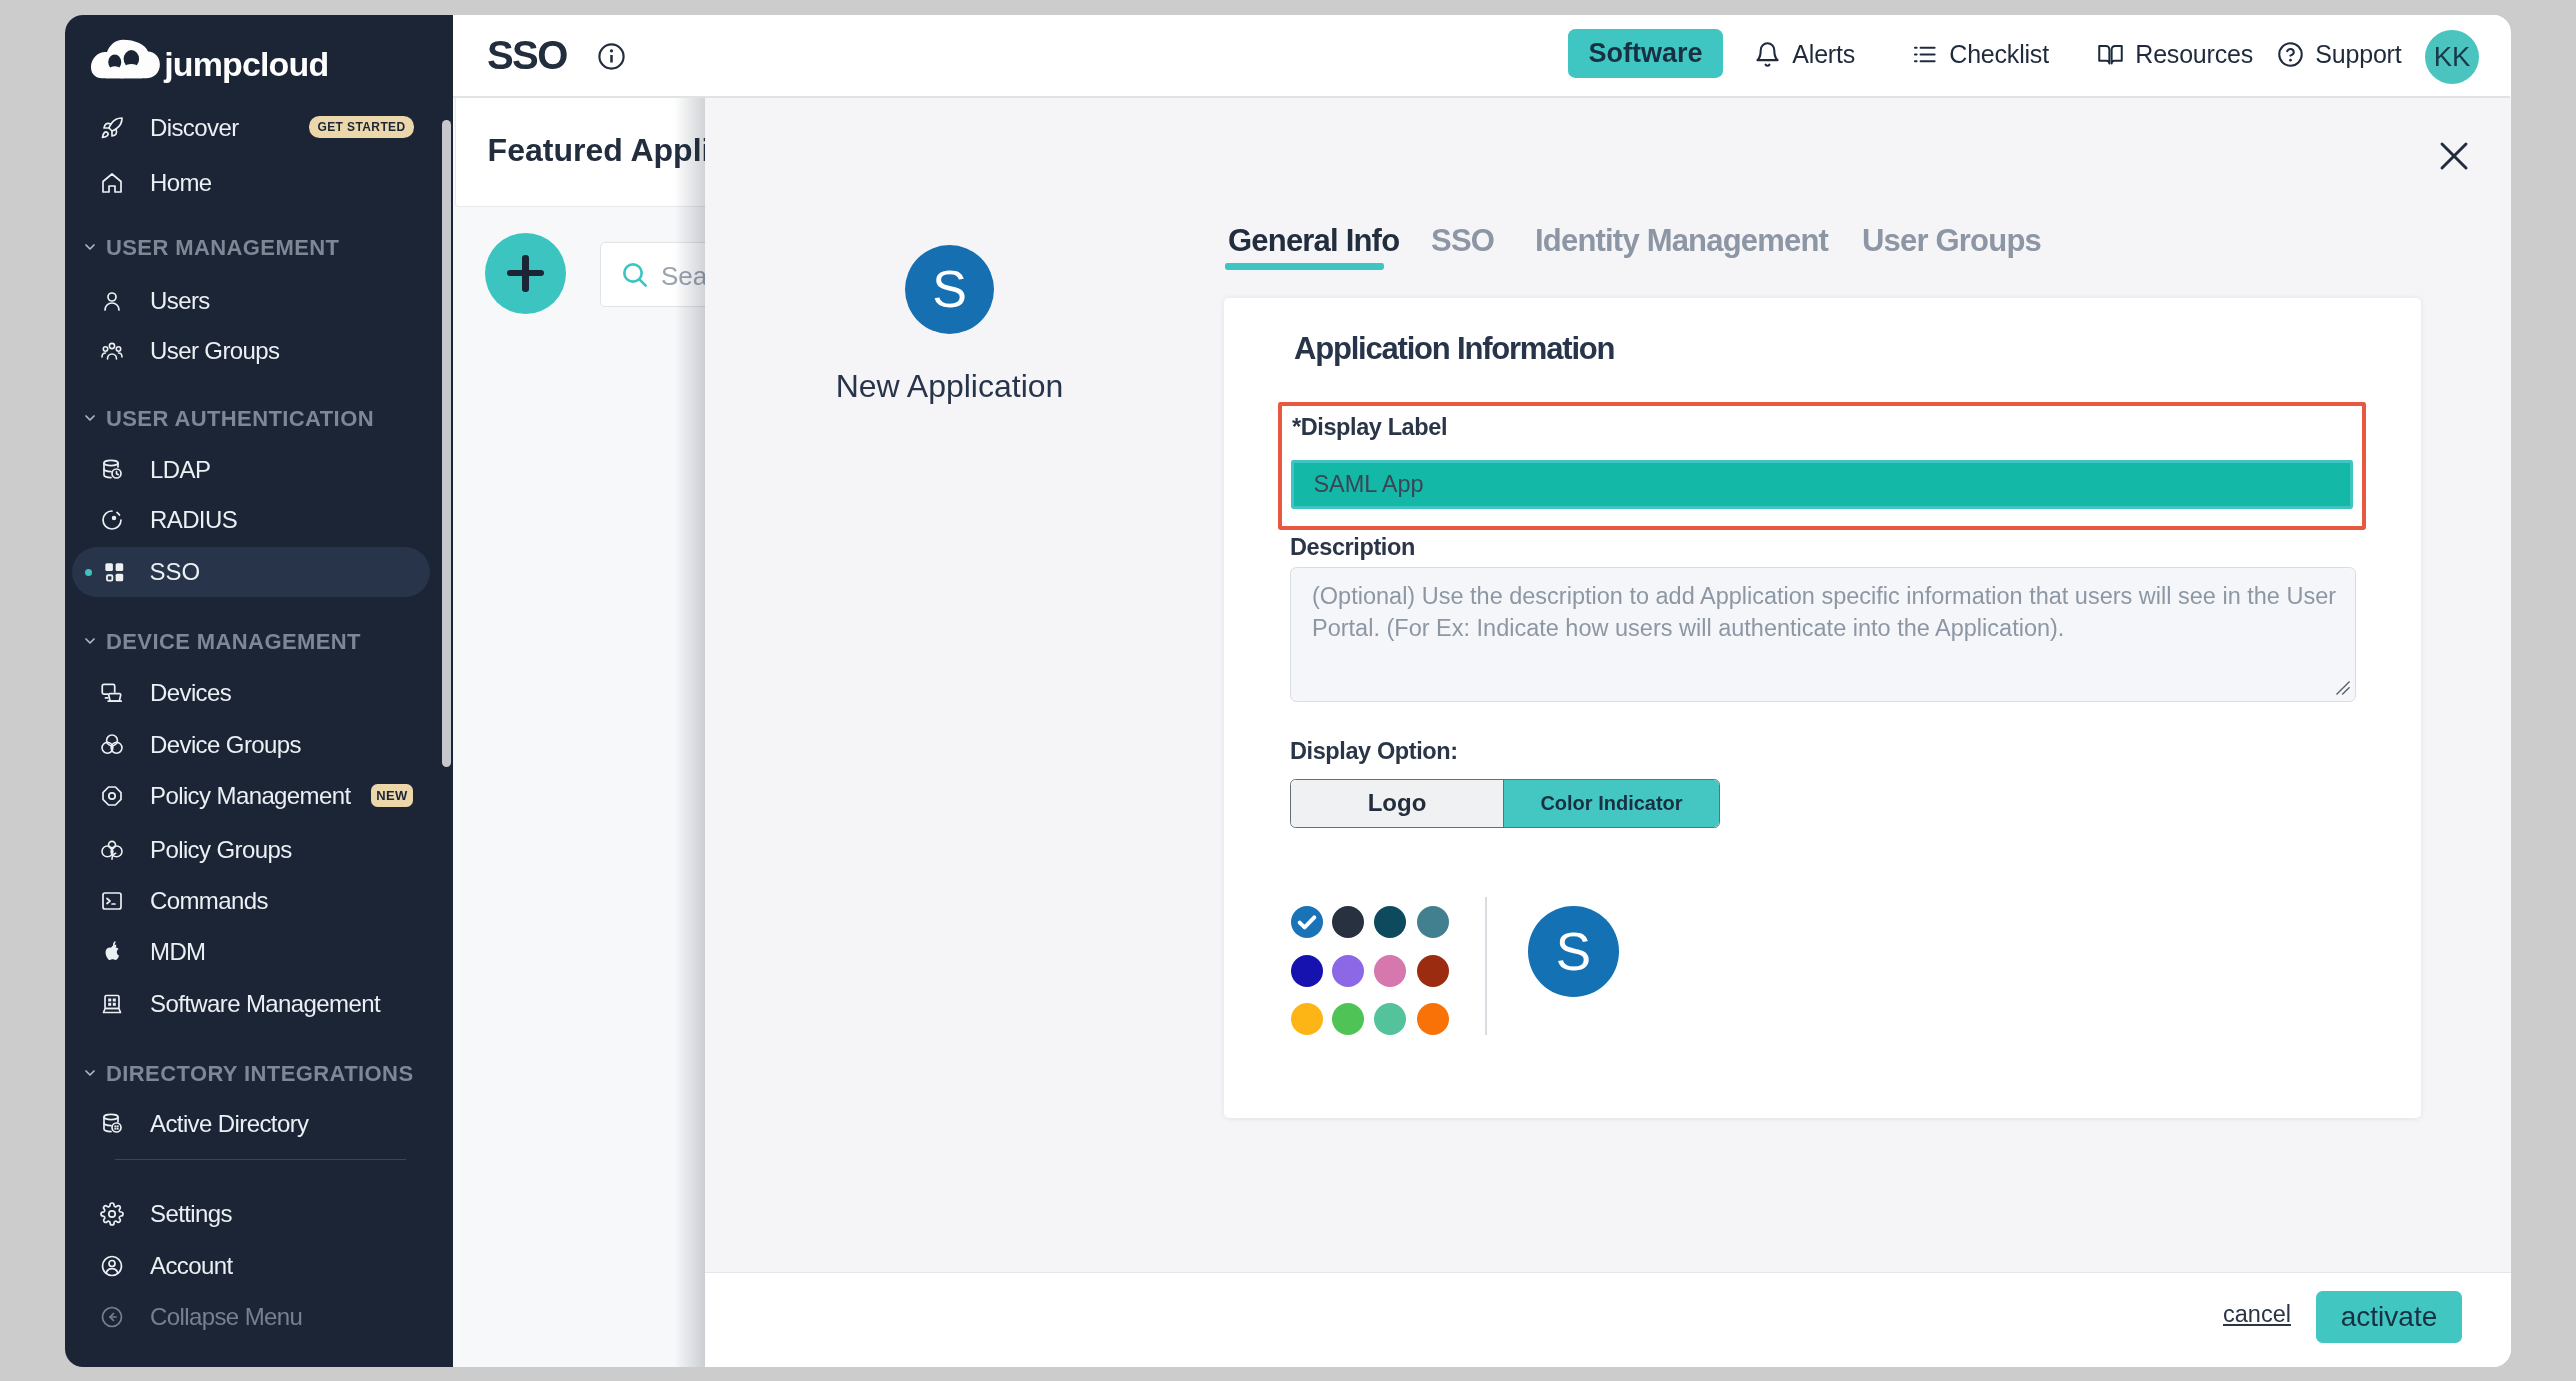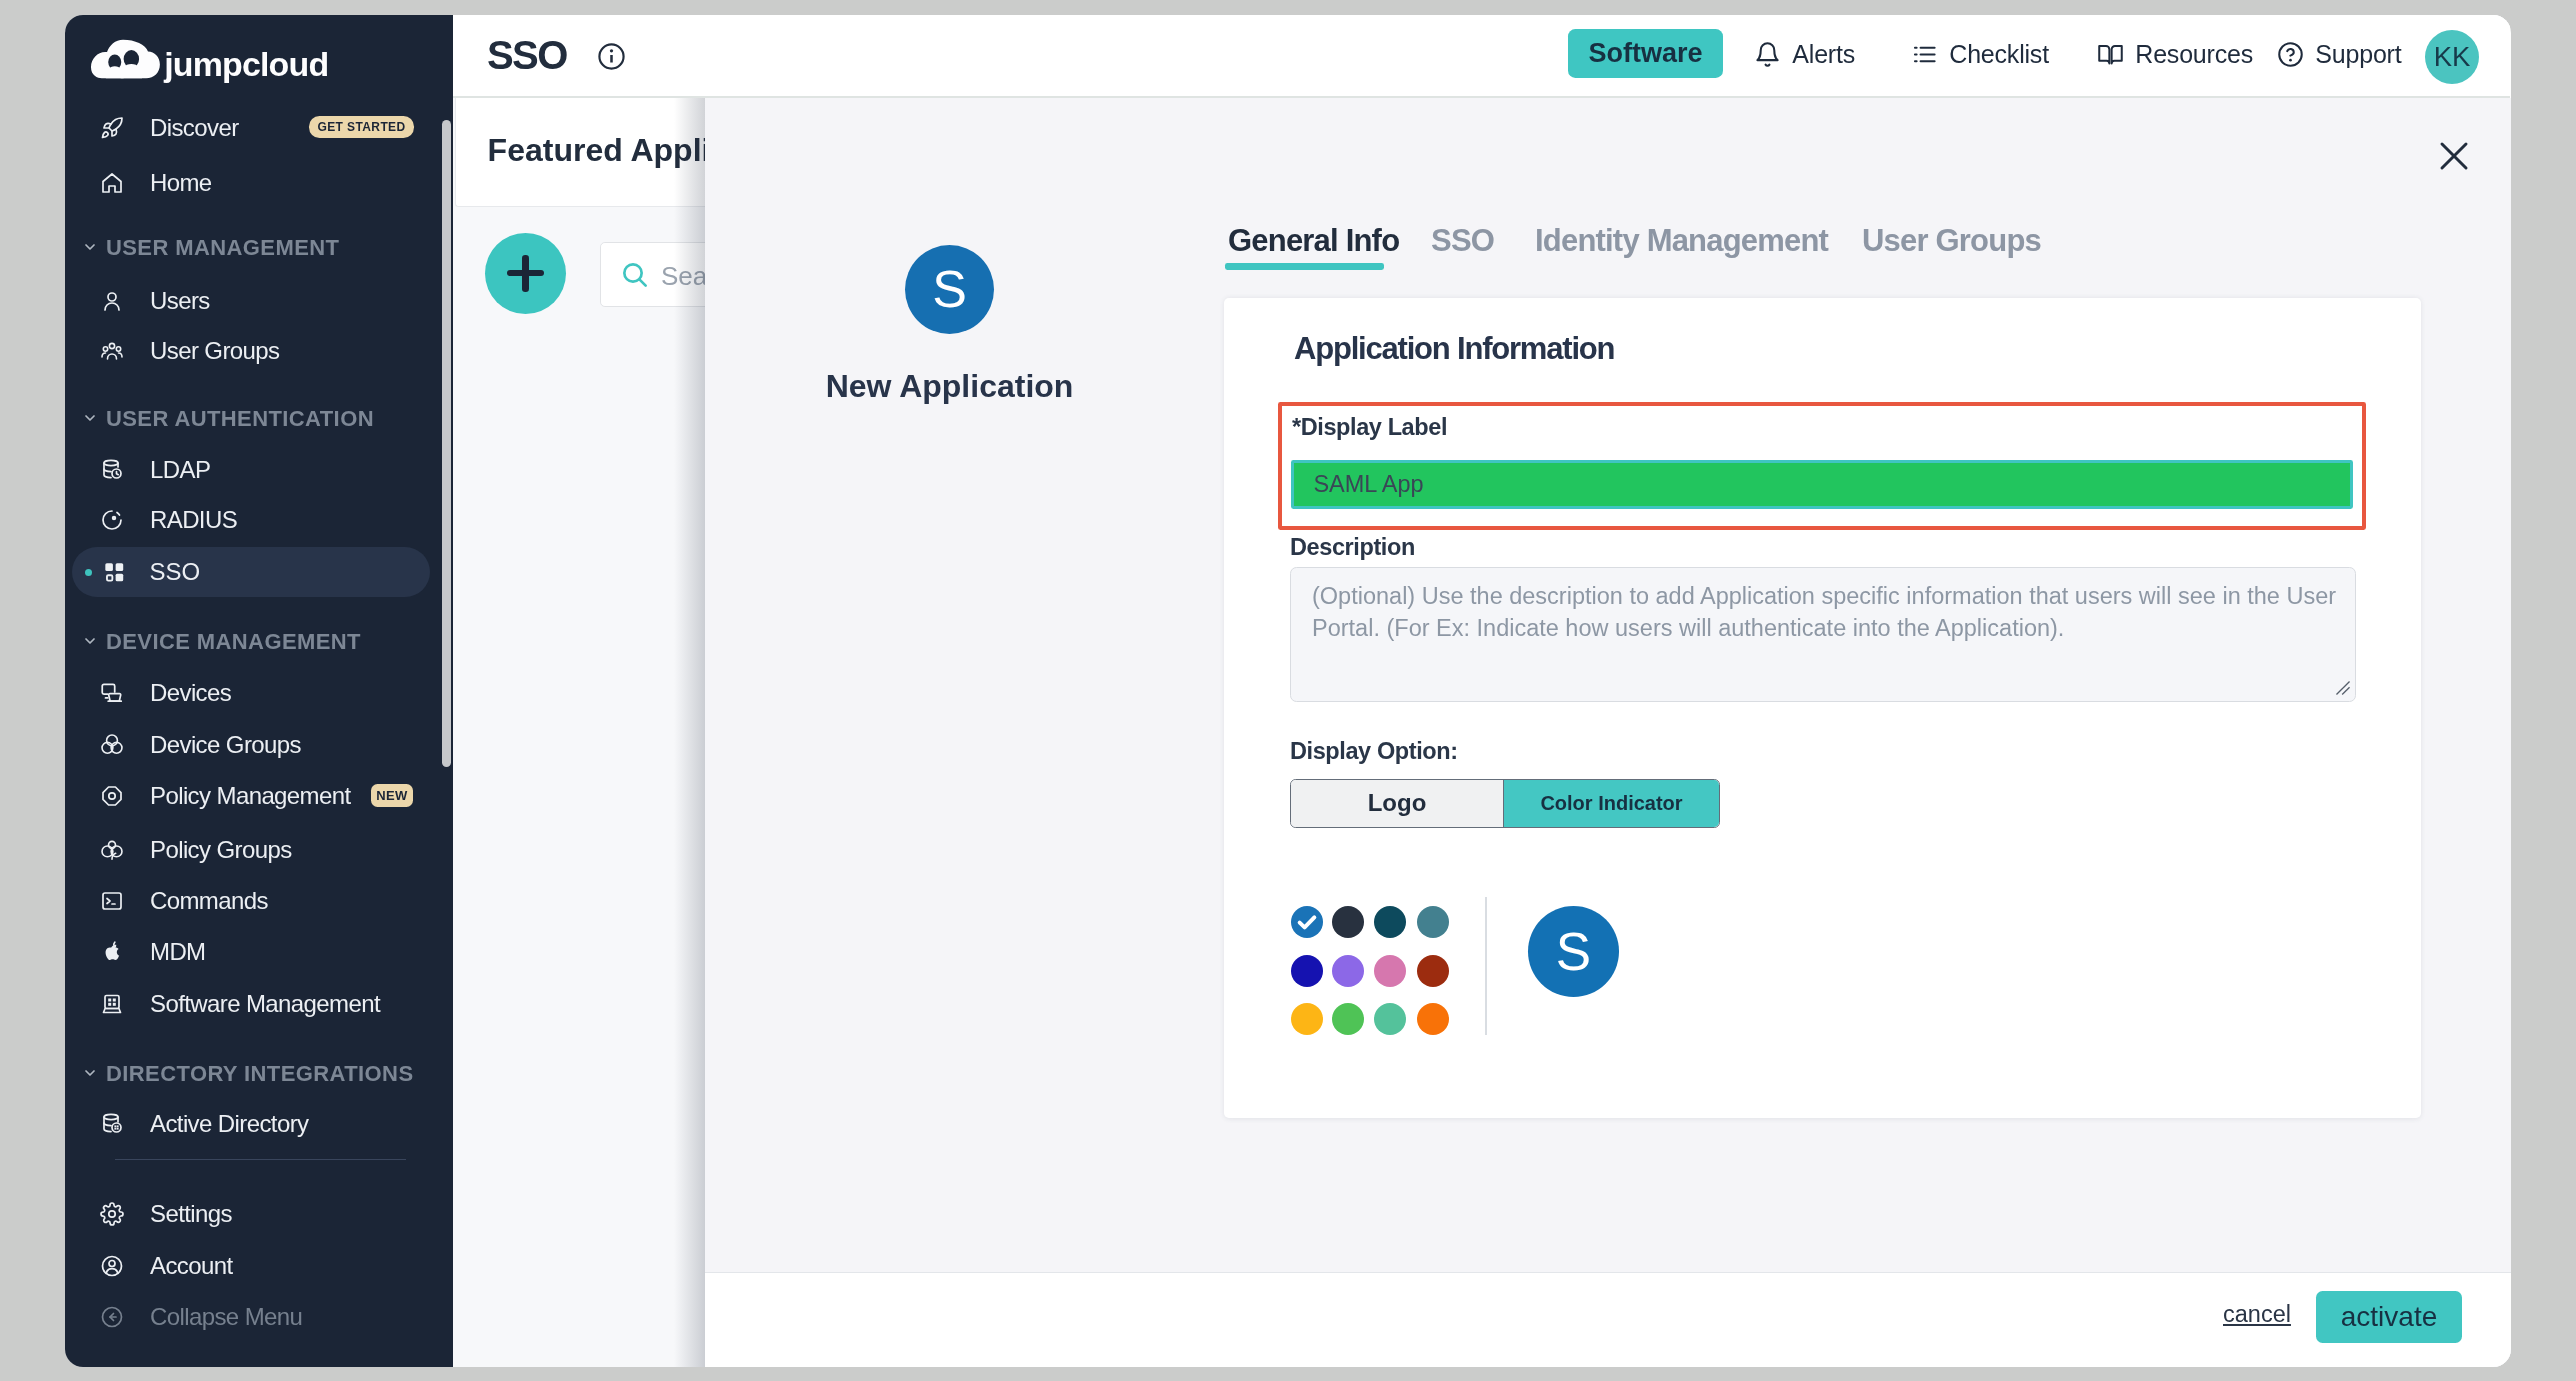--- a/index.html
+++ b/index.html
@@ -41,31 +41,31 @@
 .plus-btn:before { content:""; position:absolute; left:22px; top:37px; width:37px; height:6.5px; border-radius:3.2px; background:#1b2536; }
 .plus-btn:after { content:""; position:absolute; left:37px; top:22px; width:6.5px; height:37px; border-radius:3.2px; background:#1b2536; }
 .search-box { position:absolute; left:147px; top:227px; width:340px; height:65px; background:#fff; border:1.6px solid #e1e3e6; border-radius:4.9px; }
 .search-box .stext { position:absolute; left:60px; top:18px; font-size:26px; color:#9aa3ae; }
 
 
 .modal { position:absolute; left:640px; top:83px; width:1806px; height:1269px; background:#f5f5f8; }
 .modal:before { content:""; position:absolute; left:-31px; top:0; width:31px; height:100%; background:linear-gradient(to left, rgba(25,35,55,0.20), rgba(25,35,55,0)); }
 .close-x { position:absolute; left:1731px; top:40px; width:36px; height:36px; }
 .mcircle { position:absolute; left:200px; top:147px; width:89px; height:89px; border-radius:50%; background:#166fb1; display:flex; align-items:center; justify-content:center; color:#fff; font-size:52px; }
-.mtitle { position:absolute; left:0px; top:270px; width:489px; text-align:center; font-size:32px; font-weight:bold; color:#28344a; }
+.mtitle { position:absolute; left:0px; top:270px; width:489px; text-align:center; font-size:32px; font-weight:normal; color:#28344a; }
 .tabs { position:absolute; left:0; top:125px; width:1806px; height:57px; }
 .tab { position:absolute; top:0; font-size:31px; letter-spacing:-0.8px; color:#8d96a4; font-weight:bold; white-space:nowrap; }
 .tab.active { color:#222d3d; }
 .tab.active .tline { position:absolute; left:-3.2px; top:40px; width:159px; height:7.3px; background:#3fc5c1; border-radius:2.4px; }
 
 .card { position:absolute; left:519px; top:200px; width:1197px; height:820px; background:#fff; border-radius:4.9px; box-shadow:0 0.8px 4.9px rgba(60,70,90,0.10); }
 .card-h { position:absolute; left:70px; top:33px; font-size:31px; letter-spacing:-1.2px; font-weight:bold; color:#28344a; }
 .obox { position:absolute; left:54px; top:104px; width:1088px; height:128px; border:4px solid #e8573f; border-radius:2.4px; }
 .flabel { position:absolute; font-size:23.5px; letter-spacing:-0.4px; font-weight:bold; color:#2a3648; }
-.tinput { position:absolute; left:67px; top:162px; width:1062px; height:49px; background:#22c55e; border:3.2px solid #3fc5c1; border-radius:2.4px; display:flex; align-items:center; }
+.tinput { position:absolute; left:67px; top:162px; width:1062px; height:49px; background:#14b8a6; border:3.2px solid #3fc5c1; border-radius:2.4px; display:flex; align-items:center; }
 .tinput span { margin-left:19.4px; font-size:23.5px; color:#3a4656; }
 .tarea { position:absolute; left:66px; top:269px; width:1066px; height:135px; background:#f5f6f9; border:1.6px solid #d9dce1; border-radius:6.5px; }
 .tarea .ph { position:absolute; left:21px; top:12px; font-size:23.5px; line-height:32px; color:#8d97a4; width:1026px; }
 .toggle { position:absolute; left:66px; top:481px; width:430px; height:49px; border:1.6px solid #646d79; border-radius:5.7px; display:flex; overflow:hidden; }
 .tg-l { width:213px; background:#f0f1f2; display:flex; align-items:center; justify-content:center; font-size:24px; font-weight:bold; color:#222d3d; border-right:1.6px solid #646d79; }
 .tg-r { flex:1; background:#44c7c3; display:flex; align-items:center; justify-content:center; font-size:20px; font-weight:bold; color:#173042; }
 .sw { position:absolute; width:32px; height:32px; border-radius:50%; }
 .vdiv { position:absolute; left:261px; top:599px; width:1.6px; height:138px; background:#d9dde2; }
 .bigS { position:absolute; left:304px; top:608px; width:91px; height:91px; border-radius:50%; background:#1371b4; display:flex; align-items:center; justify-content:center; color:#fff; font-size:53px; }
 

